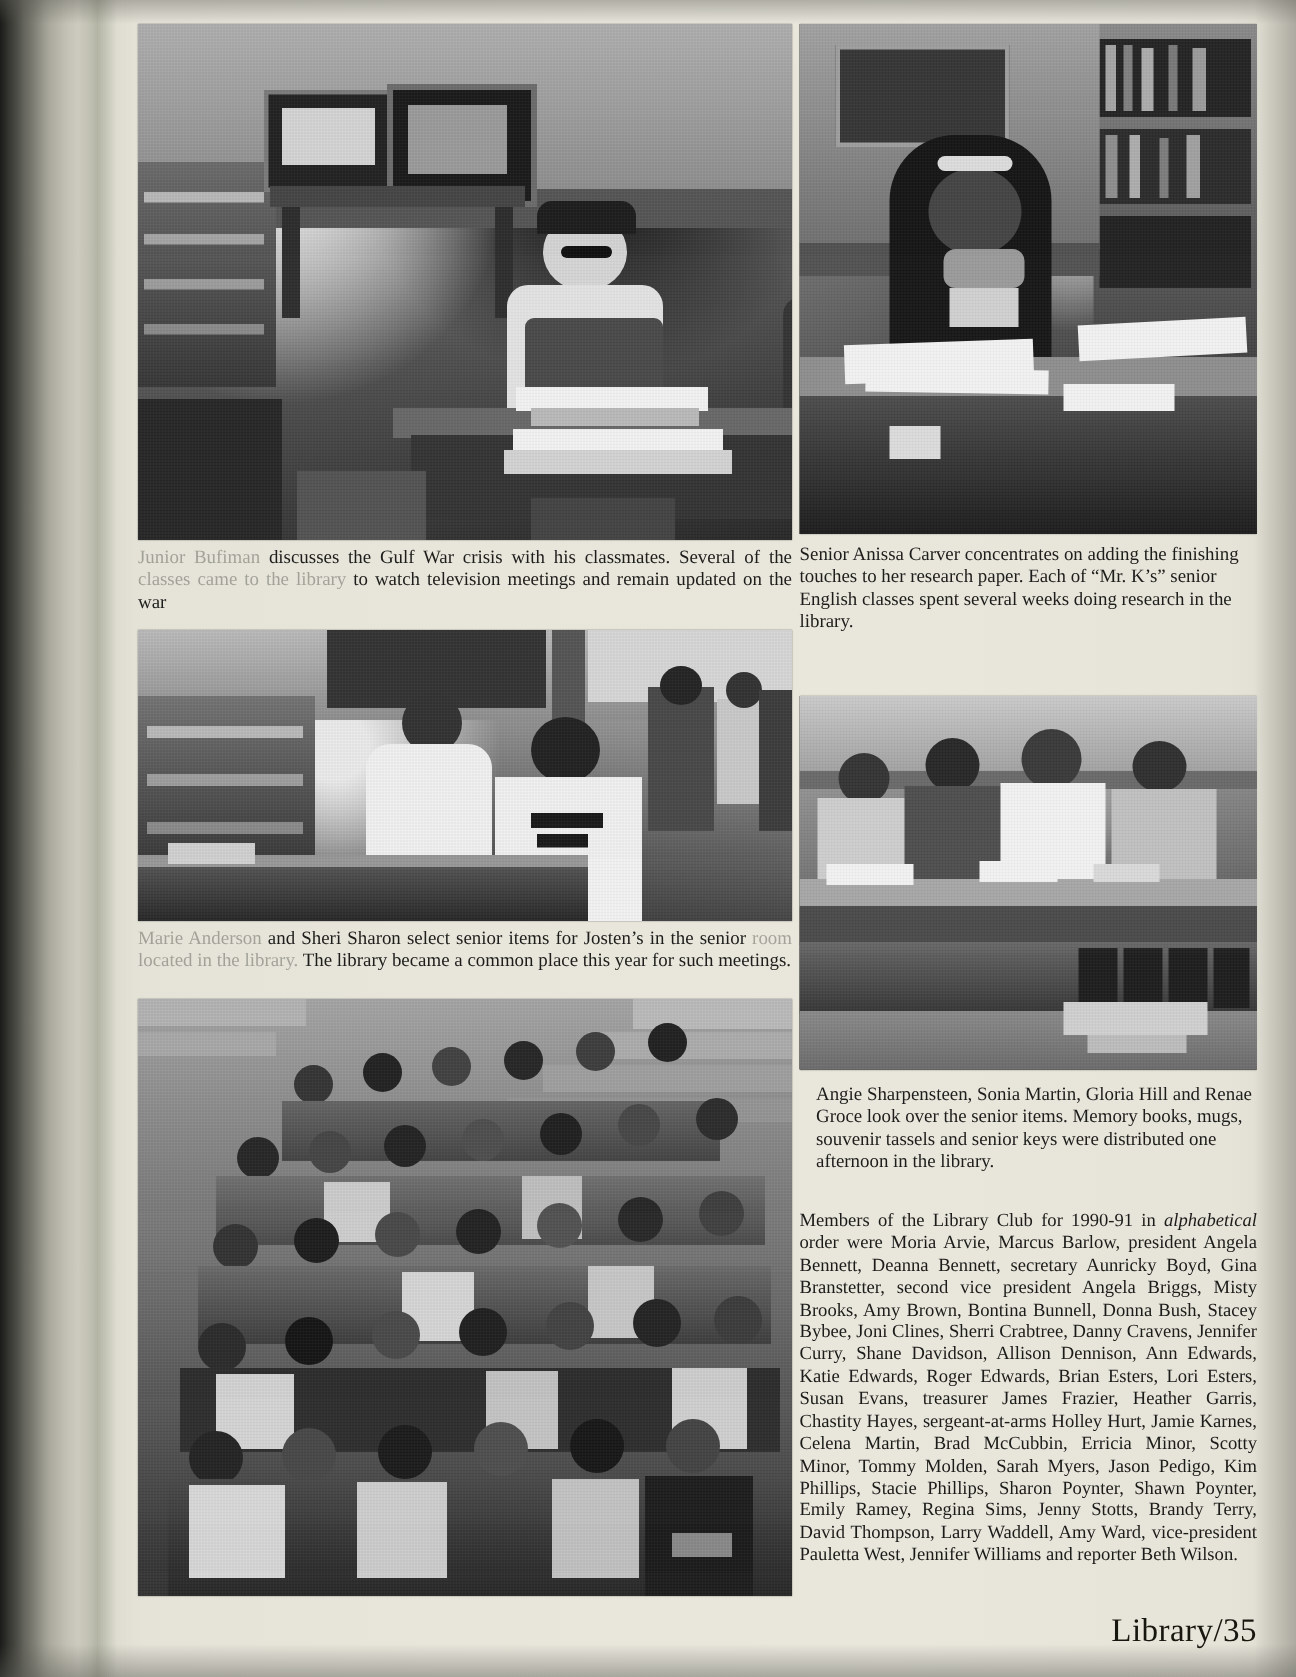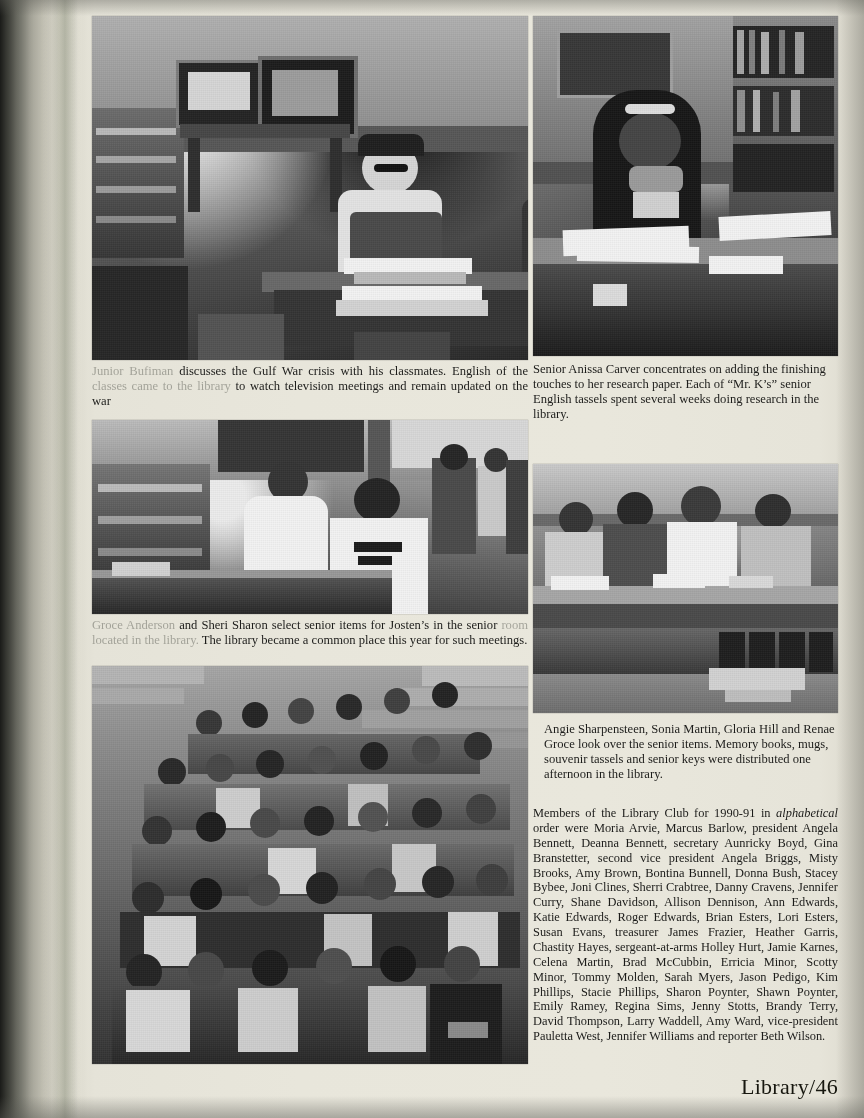--- a/index.html
+++ b/index.html
@@ -217,25 +217,25 @@
 
     <div class="wht" style="left:30px; top:212px; width:126px; height:26px; transform:rotate(-2deg);"></div>
     <div class="wht" style="left:44px; top:230px; width:122px; height:16px; transform:rotate(1deg);"></div>
     <div class="wht" style="left:186px; top:198px; width:112px; height:24px; transform:rotate(-3deg);"></div>
     <div class="wht" style="left:176px; top:240px; width:74px; height:18px;"></div>
     <div class="lit" style="left:60px; top:268px; width:34px; height:22px; background:#d6d4cd;"></div>
     <div class="noise"></div>
   </div>
 
   <div class="caption" style="left:92px; top:364px; width:436px;">
-    <span class="faded">Junior Bufiman</span><span> discusses the Gulf War crisis with his classmates. English of the</span>
+    <span class="faded">Junior Bufiman</span><span> discusses the Gulf War crisis with his classmates. Several of the</span>
     <span class="faded">classes came to the library</span><span> to watch television meetings and remain updated on the war</span>
   </div>
 
-  <div class="caption" style="left:533px; top:362px; width:305px; text-align:left;">Senior Anissa Carver concentrates on adding the finishing touches to her research paper. Each of “Mr. K’s” senior English tassels spent several weeks doing research in the library.</div>
+  <div class="caption" style="left:533px; top:362px; width:305px; text-align:left;">Senior Anissa Carver concentrates on adding the finishing touches to her research paper. Each of “Mr. K’s” senior English classes spent several weeks doing research in the library.</div>
 
   <div class="photo" style="left:92px; top:420px; width:436px; height:194px;">
     <div class="base g3"></div>
 
     <div class="mid" style="left:0; top:0; width:436px; height:60px; background:linear-gradient(180deg,#b8b7b0,#8f8e87);"></div>
     <div class="drk" style="left:126px; top:0; width:146px; height:52px; background:#3b3b37;"></div>
     <div class="lit" style="left:300px; top:0; width:136px; height:48px; background:#d3d1c8;"></div>
     <div class="drk" style="left:276px; top:0; width:22px; height:130px; background:#5a5954;"></div>
 
     <div class="drk" style="left:0; top:44px; width:118px; height:112px; background:linear-gradient(180deg,#767670,#3f3f3a);"></div>
@@ -258,21 +258,21 @@
     <div class="soft" style="left:392px; top:28px; width:24px; height:24px; background:#3a3a36;"></div>
     <div class="drk" style="left:414px; top:40px; width:22px; height:94px; background:#44433f;"></div>
 
     <div class="drk" style="left:0; top:156px; width:300px; height:38px; background:linear-gradient(180deg,#59584f,#2f2e29);"></div>
     <div class="mid" style="left:0; top:150px; width:300px; height:8px; background:#97968d;"></div>
     <div class="lit" style="left:20px; top:142px; width:58px; height:14px; background:#cdcbc3;"></div>
     <div class="noise"></div>
   </div>
 
   <div class="caption" style="left:92px; top:618px; width:436px;">
-    <span class="faded">Groce Anderson</span><span> and Sheri Sharon select senior items for Josten’s in the senior</span>
+    <span class="faded">Marie Anderson</span><span> and Sheri Sharon select senior items for Josten’s in the senior</span>
     <span class="faded">room located in the library.</span><span> The library became a common place this year for such meetings.</span>
   </div>
 
   <div class="photo" style="left:533px; top:464px; width:305px; height:249px;">
     <div class="base g4"></div>
 
     <div class="mid" style="left:0; top:0; width:305px; height:56px; background:linear-gradient(180deg,#c6c4bb,#9c9a92);"></div>
     <div class="drk" style="left:0; top:50px; width:305px; height:12px; background:#6c6b64;"></div>
 
     <div class="soft" style="left:26px; top:38px; width:34px; height:34px; background:#3a3a36;"></div>
@@ -369,20 +369,20 @@
     <div class="lit" style="left:276px; top:320px; width:58px; height:66px; background:#bfbdb4;"></div>
     <div class="blk" style="left:338px; top:318px; width:72px; height:80px; background:#262520;"></div>
     <div class="lit" style="left:356px; top:356px; width:40px; height:16px; background:#b6b4ab; opacity:.7;"></div>
     <div class="noise"></div>
   </div>
 
   <div class="club-text" style="left:533px; top:806px; width:305px;">
     <span>Members of the Library Club for 1990-91 in </span><i>alphabetical</i><span> order were Moria Arvie, Marcus Barlow, president Angela Bennett, Deanna Bennett, secretary Aunricky Boyd, Gina Branstetter, second vice president Angela Briggs, Misty Brooks, Amy Brown, Bontina Bunnell, Donna Bush, Stacey Bybee, Joni Clines, Sherri Crabtree, Danny Cravens, Jennifer Curry, Shane Davidson, Allison Dennison, Ann Edwards, Katie Edwards, Roger Edwards, Brian Esters, Lori Esters, Susan Evans, treasurer James Frazier, Heather Garris, Chastity Hayes, sergeant-at-arms Holley Hurt, Jamie Karnes, Celena Martin, Brad McCubbin, Erricia Minor, Scotty Minor, Tommy Molden, Sarah Myers, Jason Pedigo, Kim Phillips, Stacie Phillips, Sharon Poynter, Shawn Poynter, Emily Ramey, Regina Sims, Jenny Stotts, Brandy Terry, David Thompson, Larry Waddell, Amy Ward, vice-president Pauletta West, Jennifer Williams and reporter Beth Wilson.</span>
   </div>
 
-  <div class="folio">Library/46</div>
+  <div class="folio">Library/35</div>
 
   <div class="spine"></div>
   <div class="spine2"></div>
   <div class="edge-top"></div>
   <div class="edge-bottom"></div>
   <div class="edge-right"></div>
 </div>
 
 </body></html>

